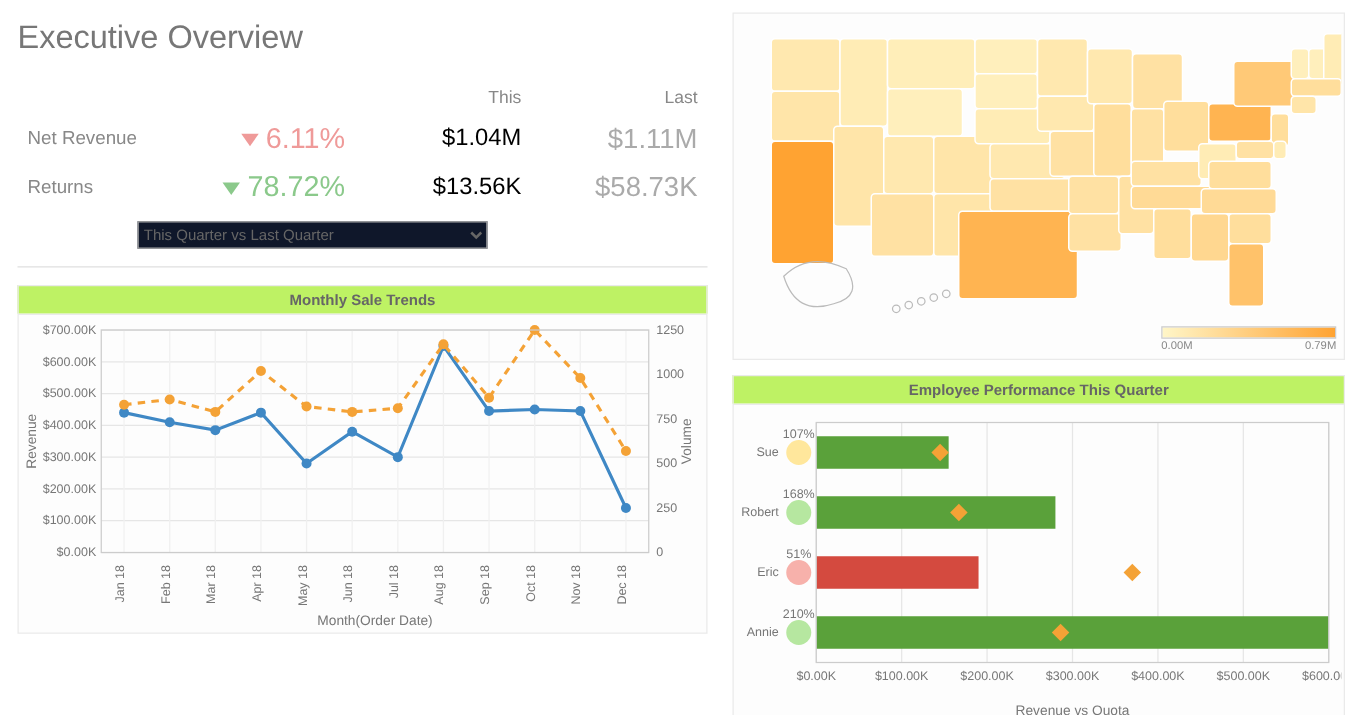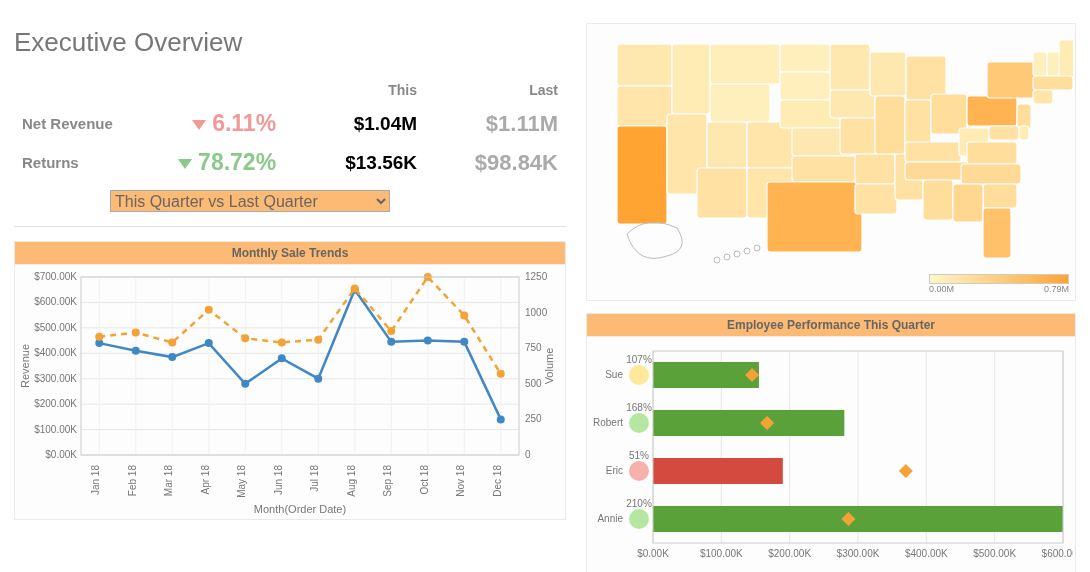--- a/index.html
+++ b/index.html
@@ -1,35 +1,35 @@
 <!DOCTYPE html>
 <html><head>
 <meta charset="utf-8">
 <style>
   html,body{margin:0;padding:0;font-family:Arial,Helvetica,sans-serif;background:#fff;color:#555}
   *{box-sizing:border-box}
-  .page{width:1090px;height:572px;position:relative;padding:23px 14px}
+  .page{width:1090px;height:572px;position:relative;padding:10px 14px}
   .top{display:flex;gap:20px}
   .left-col{width:552px}
   .right-col{width:490px}
   h1{font-weight:400;color:#777;font-size:26px;margin:4px 0 18px}
   table.kpi{border-collapse:collapse;width:100%;margin-bottom:8px}
-  table.kpi td,table.kpi th{padding:6px 8px;text-align:right;font-weight:700}
+  table.kpi td,table.kpi th{padding:6px 8px;text-align:right;font-weight:400}
   table.kpi th{color:#888;font-size:14px}
   table.kpi td:first-child{text-align:left;color:#888;font-size:15px;width:110px}
   .delta{font-size:23px;width:120px}
   .down{color:#ef9a99}
   .up{color:#8bc98b}
   .this-v{color:#000000;font-size:19px;width:120px}
   .last-v{color:#aaa;font-size:22px;width:120px}
   .tri{display:inline-block;width:0;height:0;border-left:7px solid transparent;border-right:7px solid transparent;margin-right:6px;vertical-align:1px}
   .tri.dn{border-top:10px solid currentColor}
   .selectwrap{margin:6px 0 0 96px}
-  select.period{width:280px;font-size:16px;color:#666;background:#fdba74;border:1px solid #aaa;height:22px}
-  .panel-title{text-align:center;font-size:12px;font-weight:700;color:#666;background:#fdba74;border:1px solid #eaeaea;border-bottom:none;padding:4px 0}
+  select.period{width:280px;font-size:12px;color:#666;background:#0f172a;border:1px solid #aaa;height:22px}
+  .panel-title{text-align:center;font-size:12px;font-weight:700;color:#666;background:#bef264;border:1px solid #eaeaea;border-bottom:none;padding:4px 0}
   .panel{border:1px solid #eaeaea;background:#fdfdfd}
   .chartbox{position:relative}
   svg text{font-family:Arial;fill:#777;font-size:10px}
   .axis-label{font-size:11px}
   .divider{border:none;border-top:1px solid #e0e0e0;margin:14px 0}
   .map-title{text-align:center;font-size:12px;font-weight:700;color:#666;margin-bottom:2px}
   .legend-grad{height:10px;width:140px;background:linear-gradient(to right,#fff6c8,#ffa332);border:1px solid #ccc}
   .legend-wrap{position:absolute;right:6px;bottom:6px;font-size:9px;color:#888;text-align:center}
   .legend-wrap .lbls{display:flex;justify-content:space-between;width:140px}
 </style>
@@ -53,21 +53,21 @@
         <tr>
           <td>Net Revenue</td>
           <td class="delta down"><span class="tri dn"></span><span>6.11%</span></td>
           <td class="this-v">$1.04M</td>
           <td class="last-v">$1.11M</td>
         </tr>
         <tr>
           <td>Returns</td>
           <td class="delta up"><span class="tri dn"></span><span>78.72%</span></td>
           <td class="this-v">$13.56K</td>
-          <td class="last-v">$98.84K</td>
+          <td class="last-v">$58.73K</td>
         </tr>
       </tbody>
         </table>
 
       <div class="selectwrap">
         <select class="period">
           <option>This Quarter vs Last Quarter</option>
         </select>
       </div>
 

